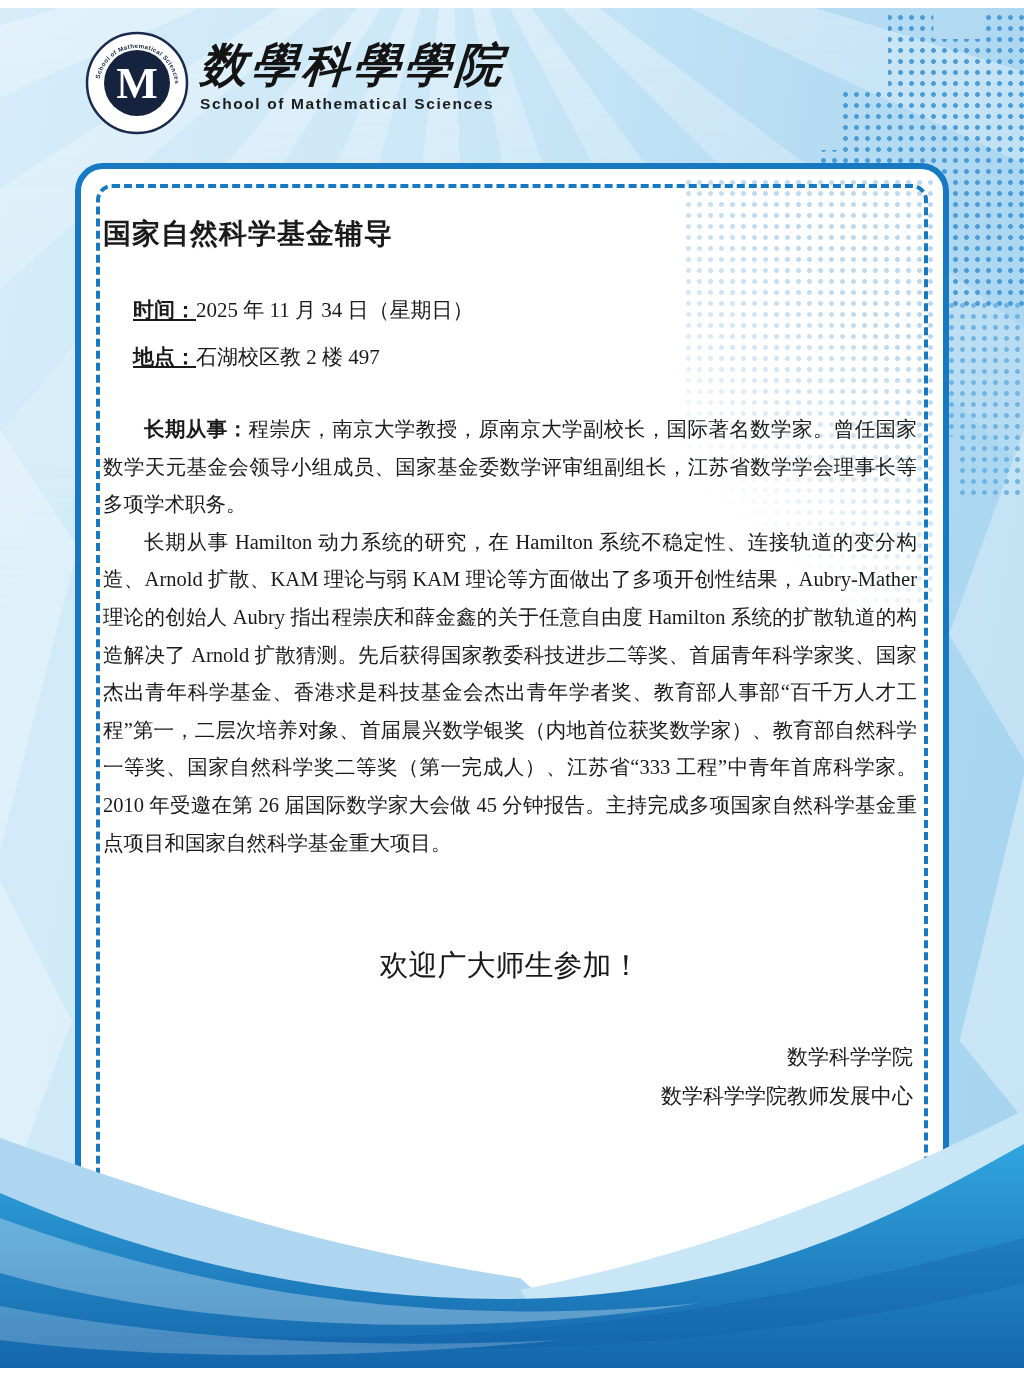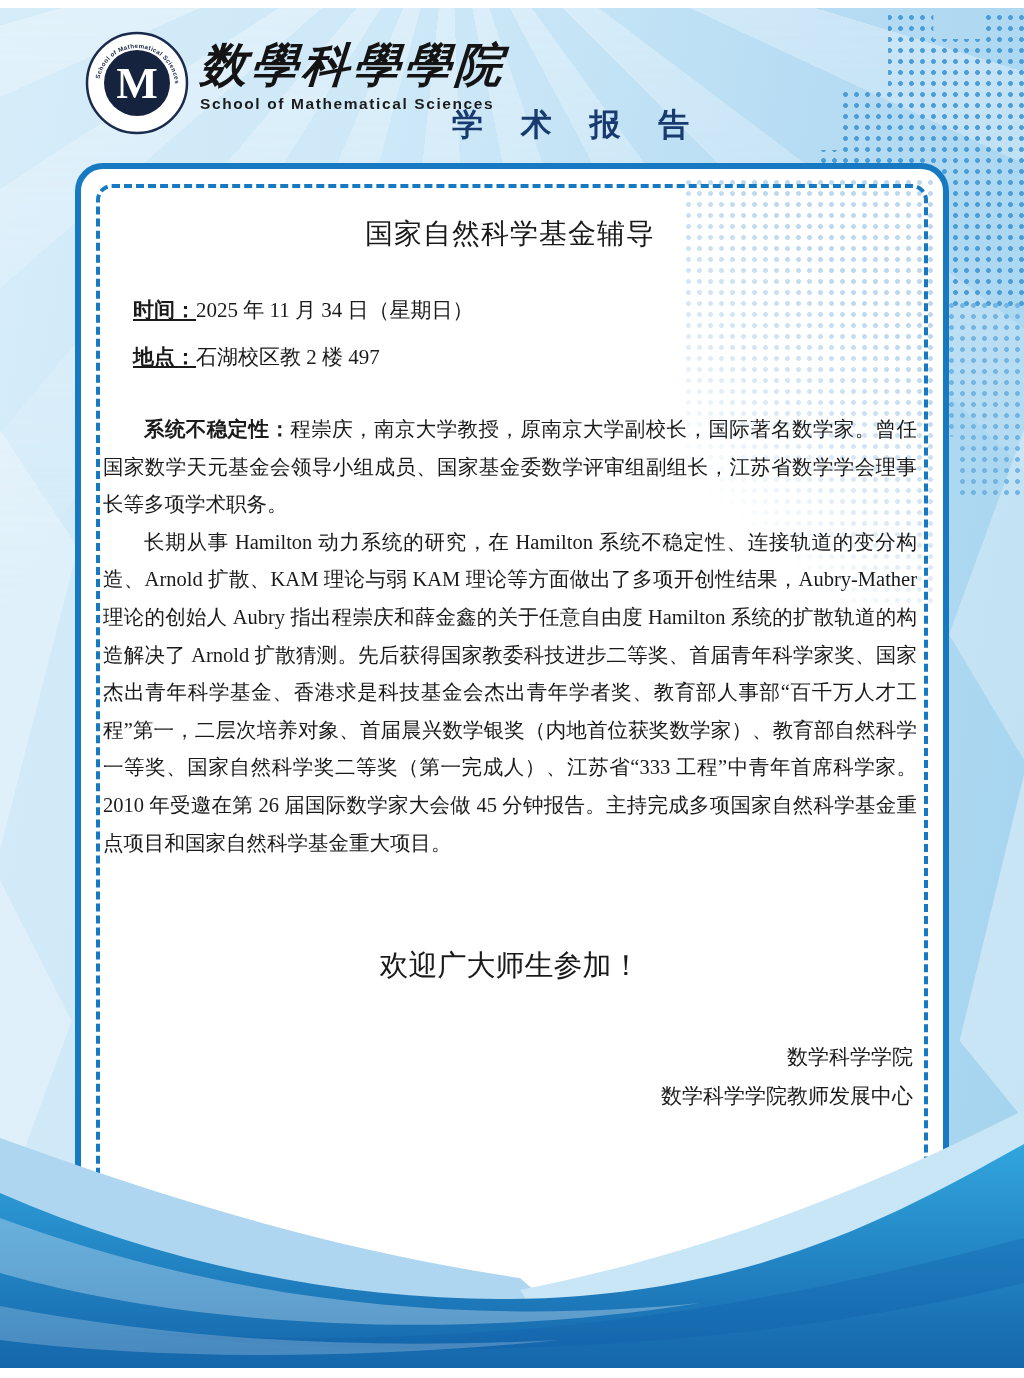--- a/index.html
+++ b/index.html
@@ -39,21 +39,21 @@
     font-weight:700;letter-spacing:1.6px;color:#1c1c1c;margin-top:3px;}
   .banner-title{position:absolute;left:452px;top:82px;font-size:31px;font-weight:900;
     color:#183a6f;letter-spacing:15px;white-space:nowrap;}
   
   .card{position:absolute;left:75px;top:163px;width:862px;height:1177px;z-index:2;
     background:#fff;border:6px solid #1779c2;border-radius:28px;}
   .card-dashed{position:absolute;left:15px;right:15px;top:15px;bottom:15px;z-index:1;
     border:4px dashed #1779c2;border-radius:16px;pointer-events:none;}
   .card-content{position:absolute;left:0;top:0;right:0;z-index:2;
     padding:46px 26px 0 22px;color:#1a1a1a;}
-  .doc-title{text-align:center;font-size:28px;font-weight:400;letter-spacing:1px;margin:0 0 46px 0;}
+  .doc-title{text-align:left;font-size:28px;font-weight:700;letter-spacing:1px;margin:0 0 46px 0;}
   .info-block{padding-left:30px;}
   .info-row{font-size:21px;margin-bottom:24px;line-height:23px;}
   .info-label{font-weight:700;text-decoration:underline;}
   .bio{margin-top:42px;font-size:20.5px;line-height:37.6px;text-align:justify;}
   .bio p{margin:0;text-indent:2em;}
   .bio-lead{font-weight:700;}
   .welcome{margin-top:84px;text-align:center;font-size:29px;}
   .signatures{margin-top:52px;text-align:right;font-size:21px;line-height:39px;padding-right:4px;}
   
   .waves{position:absolute;left:0;bottom:10px;width:1024px;height:300px;z-index:4;}
@@ -86,41 +86,40 @@
       </text>
       <text font-size="7" font-weight="700" fill="#16233f" letter-spacing="2" font-family="Liberation Sans, sans-serif">
         <textPath href="#arcBot" startOffset="12%">数学科学学院</textPath>
       </text>
       <text x="53" y="68" text-anchor="middle" font-size="44" font-weight="700" fill="#ffffff" font-family="Liberation Serif, serif">M</text>
     </svg>
     <div class="brand">
       <div class="brand-cn">数學科學學院</div>
       <div class="brand-en">School of Mathematical Sciences</div>
     </div>
-    <div class="banner-title">学 术 报 告</div>
   </div>
 
   <div class="card">
     <div class="dots dots-in"></div>
     <div class="card-dashed"></div>
     <div class="card-content">
 
       <h1 class="doc-title">国家自然科学基金辅导</h1>
 
       <div class="info-block">
         <div class="info-row">
           <span class="info-label">时间：</span><span>2025 年 11 月 34 日（星期日）</span>
         </div>
         <div class="info-row">
           <span class="info-label">地点：</span><span>石湖校区教 2 楼 497</span>
         </div>
       </div>
 
       <div class="bio">
-        <p><span class="bio-lead">系统不稳定性：</span><span>程崇庆，南京大学教授，原南京大学副校长，国际著名数学家。曾任国家数学天元基金会领导小组成员、国家基金委数学评审组副组长，江苏省数学学会理事长等多项学术职务。</span></p>
+        <p><span class="bio-lead">长期从事：</span><span>程崇庆，南京大学教授，原南京大学副校长，国际著名数学家。曾任国家数学天元基金会领导小组成员、国家基金委数学评审组副组长，江苏省数学学会理事长等多项学术职务。</span></p>
         <p>长期从事 Hamilton 动力系统的研究，在 Hamilton 系统不稳定性、连接轨道的变分构造、Arnold 扩散、KAM 理论与弱 KAM 理论等方面做出了多项开创性结果，Aubry-Mather 理论的创始人 Aubry 指出程崇庆和薛金鑫的关于任意自由度 Hamilton 系统的扩散轨道的构造解决了 Arnold 扩散猜测。先后获得国家教委科技进步二等奖、首届青年科学家奖、国家杰出青年科学基金、香港求是科技基金会杰出青年学者奖、教育部人事部“百千万人才工程”第一，二层次培养对象、首届晨兴数学银奖（内地首位获奖数学家）、教育部自然科学一等奖、国家自然科学奖二等奖（第一完成人）、江苏省“333 工程”中青年首席科学家。2010 年受邀在第 26 届国际数学家大会做 45 分钟报告。主持完成多项国家自然科学基金重点项目和国家自然科学基金重大项目。</p>
       </div>
 
       <div class="welcome">欢迎广大师生参加！</div>
 
       <div class="signatures">
         <div>数学科学学院</div>
         <div>数学科学学院教师发展中心</div>
       </div>
 

